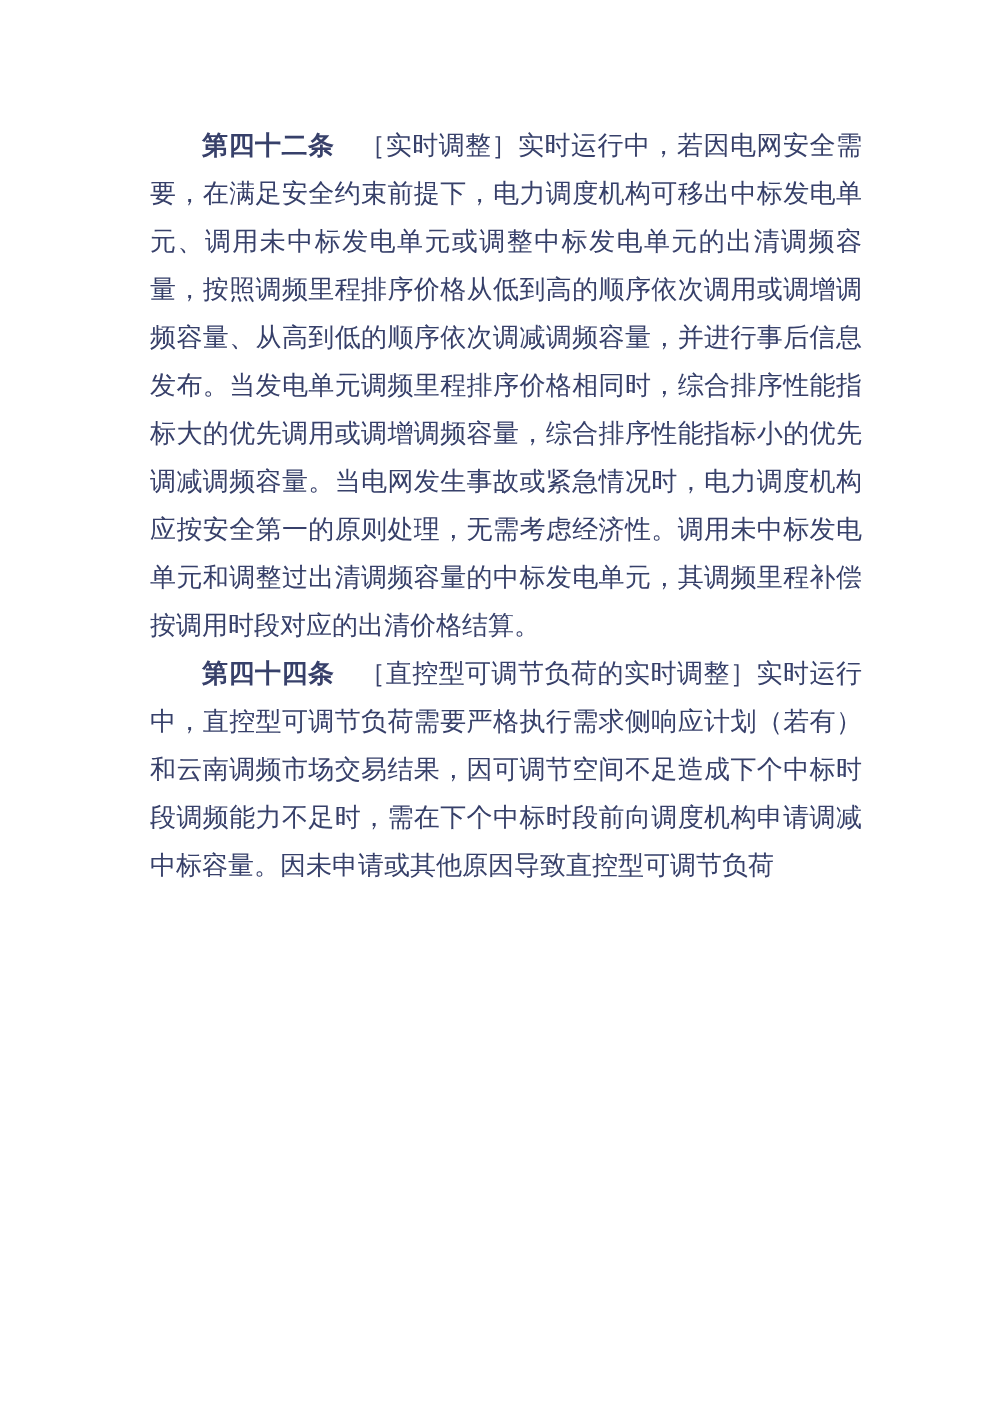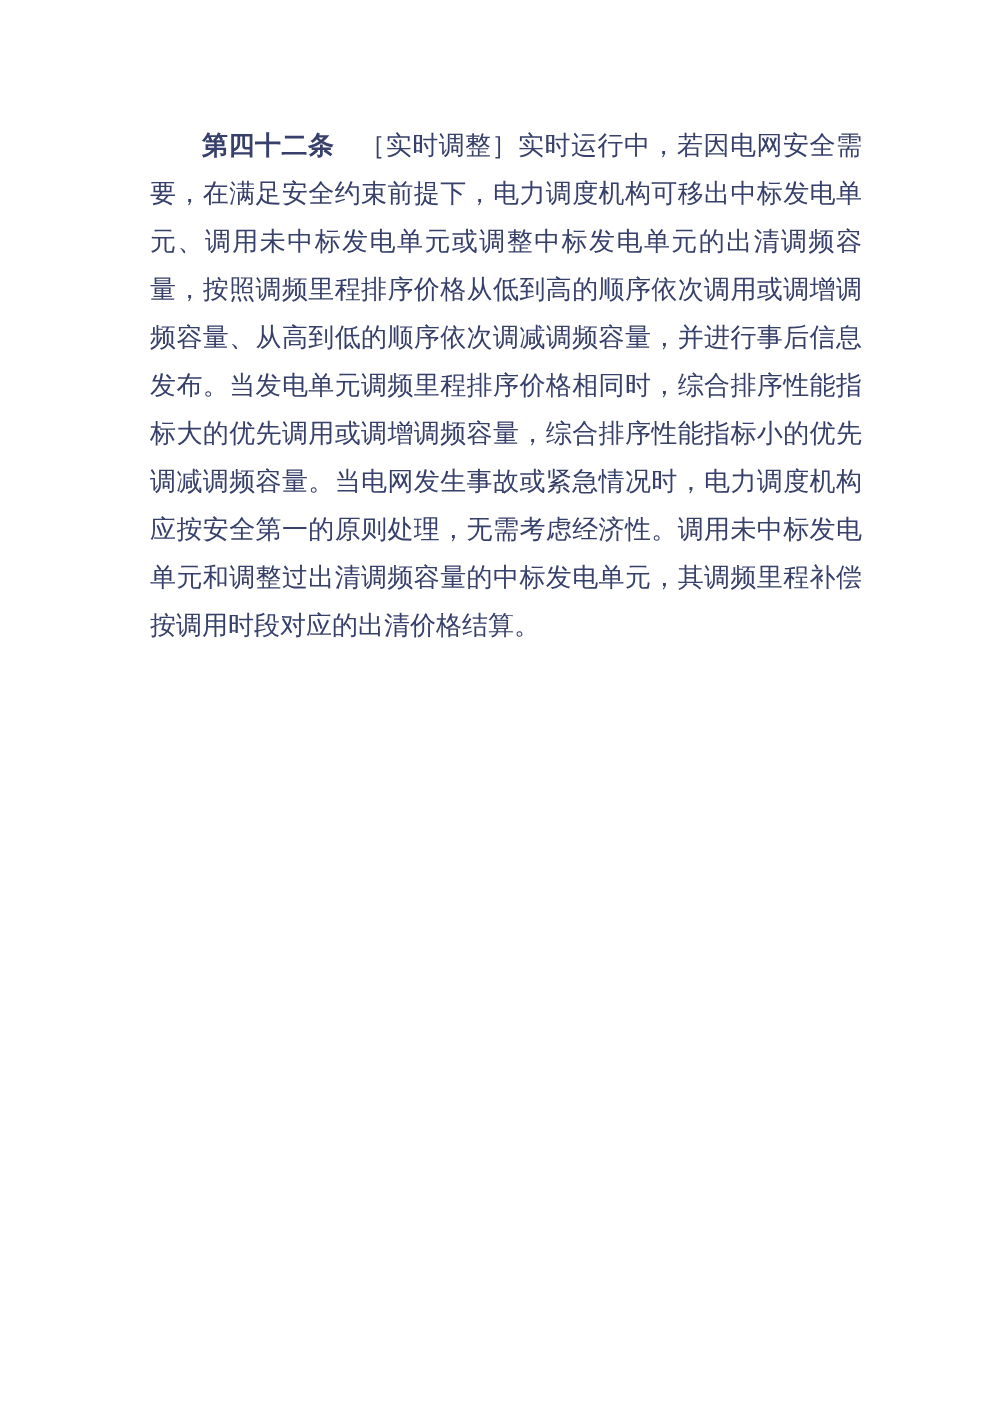--- a/index.html
+++ b/index.html
@@ -45,15 +45,16 @@
     letter-spacing: 1px;
     font-family: "Liberation Serif", "DejaVu Serif", serif;
   }
 </style>
 </head>
 <body>
 
 <div class="page">
   <div class="content">
     <p class="para"><span class="article">第四十二条</span><span class="ptext">［实时调整］实时运行中，若因电网安全需要，在满足安全约束前提下，电力调度机构可移出中标发电单元、调用未中标发电单元或调整中标发电单元的出清调频容量，按照调频里程排序价格从低到高的顺序依次调用或调增调频容量、从高到低的顺序依次调减调频容量，并进行事后信息发布。当发电单元调频里程排序价格相同时，综合排序性能指标大的优先调用或调增调频容量，综合排序性能指标小的优先调减调频容量。当电网发生事故或紧急情况时，电力调度机构应按安全第一的原则处理，无需考虑经济性。调用未中标发电单元和调整过出清调频容量的中标发电单元，其调频里程补偿按调用时段对应的出清价格结算。</span></p>
+    <p class="para"><span class="article">第四十四条</span><span class="ptext">［直控型可调节负荷的实时调整］实时运行中，直控型可调节负荷需要严格执行需求侧响应计划（若有）和云南调频市场交易结果，因可调节空间不足造成下个中标时段调频能力不足时，需在下个中标时段前向调度机构申请调减中标容量。因未申请或其他原因导致直控型可调节负荷</span></p>
   </div>
   <div class="footer">—16—</div>
 </div>
 
 </body></html>

